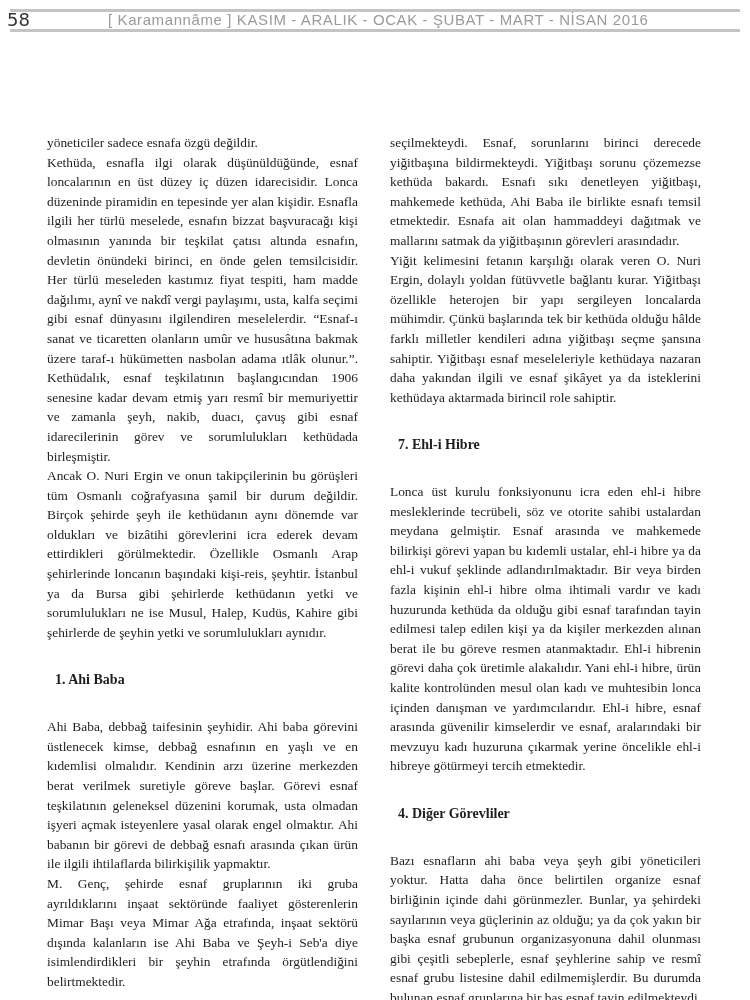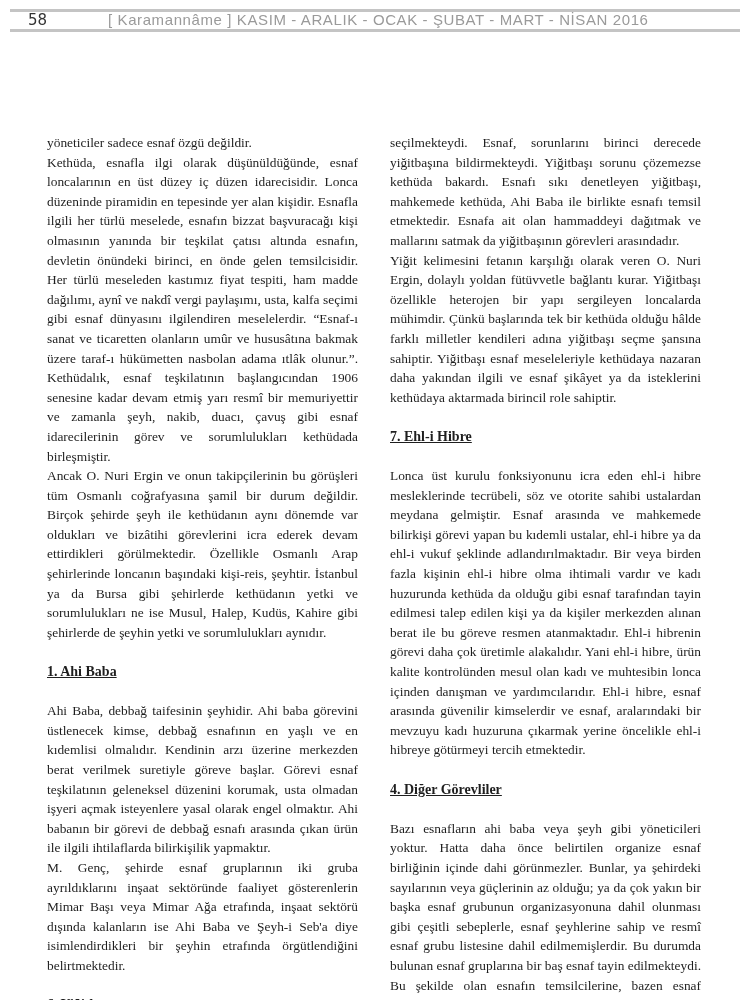--- a/index.html
+++ b/index.html
@@ -1,52 +1,52 @@
 <!DOCTYPE html>
 <html><head>
 <meta charset="utf-8">
 <style>
   html, body { margin: 0; padding: 0; background: #ffffff; }
   body { width: 750px; height: 1000px; position: relative; overflow: hidden; }
   .header-line { position: absolute; left: 10px; width: 730px; height: 3px; background: #c4c4c4; }
   .header-line.top { top: 9px; }
   .header-line.bottom { top: 29px; }
   .page-number {
-    position: absolute; left: 28px; top: 11px;
-    font-family: "DejaVu Sans", sans-serif; font-size: 15px; color: #333; line-height: 18px;
+    position: absolute; left: 7px; top: 11px;
+    font-family: "DejaVu Sans", sans-serif; font-size: 18px; color: #333; line-height: 18px;
   }
   .running-head {
     position: absolute; left: 108px; top: 13px;
     font-family: Liberation Sans, sans-serif; font-size: 15px; color: #9a9a9a;
     letter-spacing: 0.6px; line-height: 14px; white-space: nowrap;
   }
   .column {
     position: absolute; top: 133px;
     font-family: "Liberation Serif", serif; font-size: 13.4px; line-height: 19.6px;
     color: #1e1e1e; text-align: justify;
   }
   .col-left { left: 47px; width: 311px; }
   .col-right { left: 390px; width: 311px; }
   .column p { margin: 0; }
   .column h2 {
     font-family: "Liberation Serif", serif; font-weight: bold; font-size: 14px;
-    margin: 0; line-height: 19.6px; color: #1e1e1e; text-decoration: underline;
+    margin: 8px; line-height: 19.6px; color: #1e1e1e;
   }
   .gap { height: 19.6px; }
 </style>
 </head>
 <body>
 
 <div class="header-line top"></div>
 <div class="page-number">58</div>
 <div class="running-head">[ Karamannâme ]  KASIM - ARALIK - OCAK - ŞUBAT - MART - NİSAN  2016</div>
 <div class="header-line bottom"></div>
 
 <div class="column col-left">
-  <p>yöneticiler sadece esnaf özgü değildir.</p>
+  <p>yöneticiler sadece esnafa özgü değildir.</p>
   <p>Kethüda, esnafla ilgi olarak düşünüldüğünde, esnaf loncalarının en üst düzey iç düzen idarecisidir. Lonca düzeninde piramidin en tepesinde yer alan kişidir. Esnafla ilgili her türlü meselede, esnafın bizzat başvuracağı kişi olmasının yanında bir teşkilat çatısı altında esnafın, devletin önündeki birinci, en önde gelen temsilcisidir. Her türlü meseleden kastımız fiyat tespiti, ham madde dağılımı, aynî ve nakdî vergi paylaşımı, usta, kalfa seçimi gibi esnaf dünyasını ilgilendiren meselelerdir. “Esnaf-ı sanat ve ticaretten olanların umûr ve hususâtına bakmak üzere taraf-ı hükümetten nasbolan adama ıtlâk olunur.”. Kethüdalık, esnaf teşkilatının başlangıcından 1906 senesine kadar devam etmiş yarı resmî bir memuriyettir ve zamanla şeyh, nakib, duacı, çavuş gibi esnaf idarecilerinin görev ve sorumlulukları kethüdada birleşmiştir.</p>
   <p>Ancak O. Nuri Ergin ve onun takipçilerinin bu görüşleri tüm Osmanlı coğrafyasına şamil bir durum değildir. Birçok şehirde şeyh ile kethüdanın aynı dönemde var oldukları ve bizâtihi görevlerini icra ederek devam ettirdikleri görülmektedir. Özellikle Osmanlı Arap şehirlerinde loncanın başındaki kişi-reis, şeyhtir. İstanbul ya da Bursa gibi şehirlerde kethüdanın yetki ve sorumlulukları ne ise Musul, Halep, Kudüs, Kahire gibi şehirlerde de şeyhin yetki ve sorumlulukları aynıdır.</p>
   <div class="gap"></div>
   <h2>1. Ahi Baba</h2>
   <div class="gap"></div>
   <p>Ahi Baba, debbağ taifesinin şeyhidir. Ahi baba görevini üstlenecek kimse, debbağ esnafının en yaşlı ve en kıdemlisi olmalıdır. Kendinin arzı üzerine merkezden berat verilmek suretiyle göreve başlar. Görevi esnaf teşkilatının geleneksel düzenini korumak, usta olmadan işyeri açmak isteyenlere yasal olarak engel olmaktır.  Ahi babanın bir görevi de debbağ esnafı arasında çıkan ürün ile ilgili ihtilaflarda bilirkişilik yapmaktır.</p>
   <p>M. Genç, şehirde esnaf gruplarının iki gruba ayrıldıklarını inşaat sektöründe faaliyet gösterenlerin Mimar Başı veya Mimar Ağa etrafında, inşaat sektörü dışında kalanların ise Ahi Baba ve Şeyh-i Seb'a diye isimlendirdikleri bir şeyhin etrafında örgütlendiğini belirtmektedir.</p>
   <div class="gap"></div>
   <h2>6. Yiğitbaşı</h2>
 

